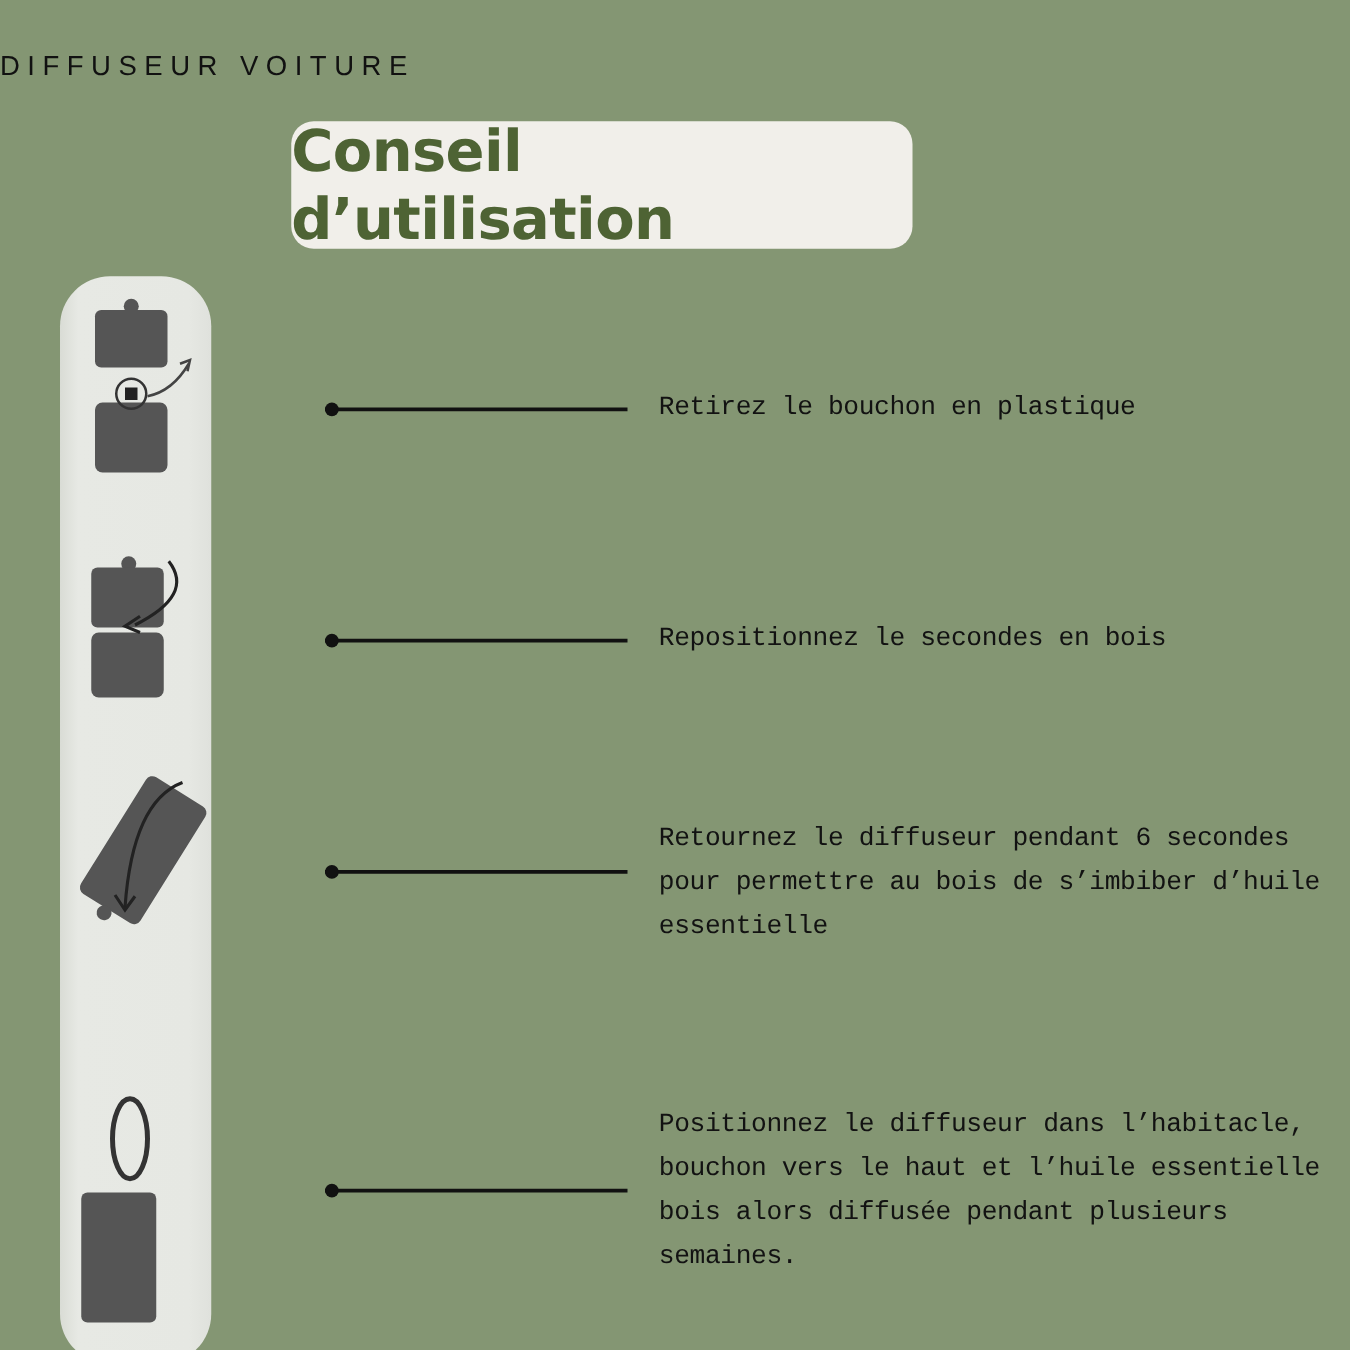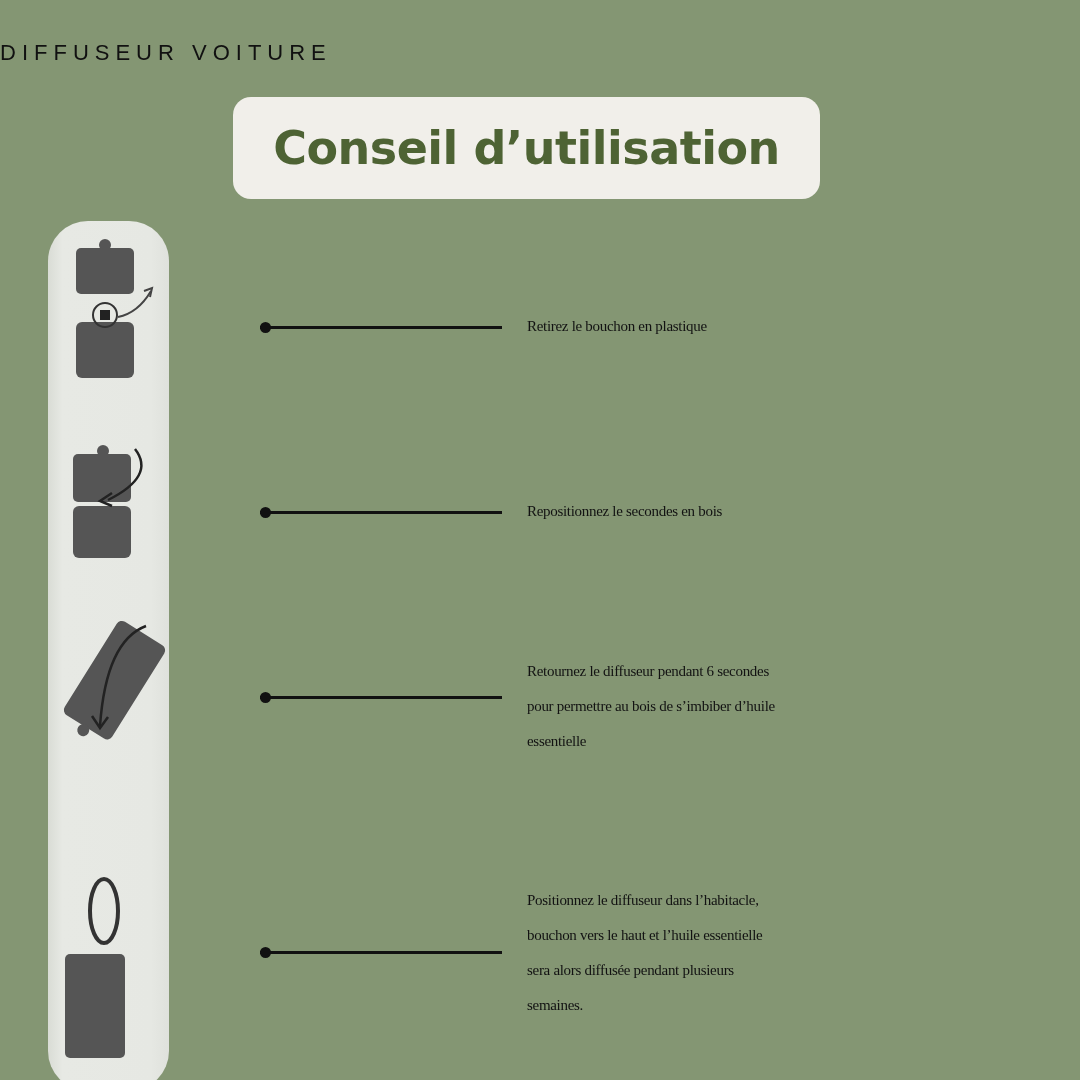--- a/index.html
+++ b/index.html
@@ -9,21 +9,21 @@
     position: relative;
     font-family: "DejaVu Sans", sans-serif;
   }
   .kicker {
     position: absolute; top: 40px; left: 0; width: 1080px;
     font-family: "Liberation Sans", sans-serif;
     font-size: 22px; letter-spacing: 6px;
     color: #111;
   }
   .title-pill {
-    position: absolute; left: 233px; top: 97px; width: 587px; height: 102px;
+    position: absolute; left: 233px; top: 97px; width: 497px; height: 102px;
     background: #f1efea; border-radius: 18px;
     display: flex; align-items: center; justify-content: center;
   }
   .title-pill h1 {
     margin: 0;
     font-family: "DejaVu Sans", sans-serif;
     font-weight: bold; font-size: 46px;
     color: #4e6334; letter-spacing: -0.5px;
   }
   .strip {
@@ -40,22 +40,22 @@
     position: absolute; left: 260px; height: 3px; width: 242px;
     background: #111;
   }
   .connector .dot {
     position: absolute; left: 0; top: -4px;
     width: 11px; height: 11px; border-radius: 50%;
     background: #111;
   }
   .step-text {
     position: absolute; left: 527px; width: 530px;
-    font-family: Liberation Serif, serif;
-    font-size: 15px; line-height: 35px;
+    font-family: Liberation Mono, monospace;
+    font-size: 21px; line-height: 35px;
     color: #121212;
     letter-spacing: -0.3px;
     white-space: pre-line;
   }
 </style>
 </head>
 <body>
 
 <div class="kicker">DIFFUSEUR VOITURE</div>
 
@@ -122,15 +122,15 @@
 pour permettre au bois de s’imbiber d’huile
 essentielle</div>
 </div>
 
 <div class="step">
   <div class="connector" style="top:951px">
     <span class="dot"></span>
   </div>
   <div class="step-text" style="top:883px">Positionnez le diffuseur dans l’habitacle,
 bouchon vers le haut et l’huile essentielle
-sera alors diffusée pendant plusieurs
+bois alors diffusée pendant plusieurs
 semaines.</div>
 </div>
 
 </body></html>

